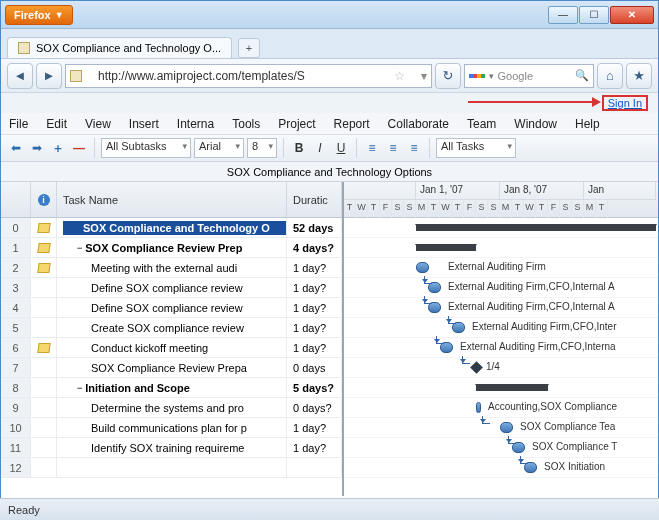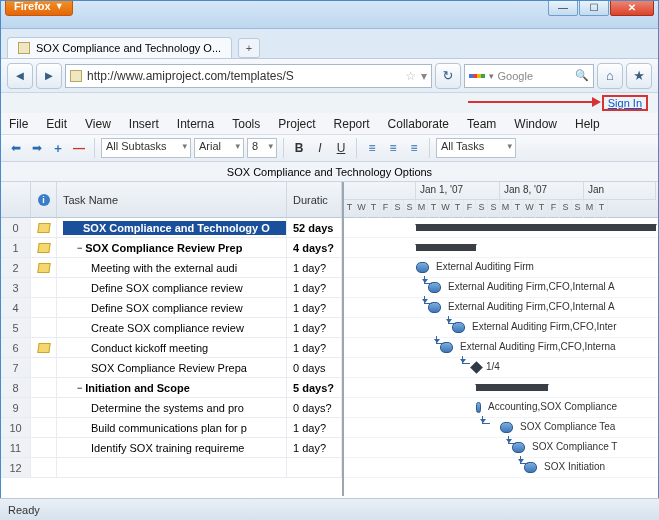--- a/index.html
+++ b/index.html
@@ -1,29 +1,29 @@
 <!DOCTYPE html>
 <html><head>
 <meta charset="utf-8">
 <style>
 * { box-sizing: border-box; margin: 0; padding: 0; }
 body { font-family: "Segoe UI", Tahoma, Arial, sans-serif; font-size: 11px; background: #fff; width: 659px; height: 520px; overflow: hidden; border: 1px solid #4a8ac9; }
-.titlebar { background: linear-gradient(#d6e7f7,#bcd7ef); height: 28px; display: flex; align-items: flex-end; padding: 12px 4px; border-bottom: 1px solid #9db9d6; }
+.titlebar { background: linear-gradient(#d6e7f7,#bcd7ef); height: 28px; display: flex; align-items: center; padding: 0 4px; border-bottom: 1px solid #9db9d6; }
 .titlebar .fflogo { background: linear-gradient(#f79b2c,#e2670a); color: #fff; font-weight: bold; padding: 3px 8px; border-radius: 3px; font-size: 11px; display: flex; align-items: center; gap: 4px; border: 1px solid #c8560a; }
 .titlebar .wincontrols { margin-left: auto; display: flex; gap: 1px; }
 .winbtn { width: 30px; height: 18px; background: linear-gradient(#eef7ff,#c2dbf0); border: 1px solid #6f9fc8; border-radius: 2px; display: flex; align-items: center; justify-content: center; font-size: 10px; color: #333; }
 .winbtn.close { width: 44px; background: linear-gradient(#f28d7a,#d9442b); border-color: #a62f1c; color: #fff; font-weight: bold; }
 .tabbar { background: #dde9f5; display: flex; align-items: flex-end; padding: 6px 6px 0 6px; height: 30px; border-bottom: 1px solid #bccad9; }
 .tab { background: #f7fafd; border: 1px solid #bccad9; border-bottom: none; border-radius: 4px 4px 0 0; padding: 4px 10px; display: flex; align-items: center; gap: 6px; max-width: 250px; }
 .tab .ico { width: 12px; height: 12px; background: #f0e6c2; border: 1px solid #b8a560; }
 .tab .label { white-space: nowrap; overflow: hidden; text-overflow: ellipsis; }
 .newtab { width: 22px; height: 20px; background: #eef4fa; border: 1px solid #bccad9; border-radius: 3px; margin-left: 6px; display: flex; align-items: center; justify-content: center; color: #556; }
 .navbar { background: linear-gradient(#f5f8fc,#e4ecf5); height: 34px; display: flex; align-items: center; padding: 0 6px; gap: 3px; border-bottom: 1px solid #ccd6e1; }
 .navbtn { width: 26px; height: 26px; border: 1px solid #b7c6d5; border-radius: 4px; background: linear-gradient(#fdfeff,#e3ecf4); display: flex; align-items: center; justify-content: center; color: #3a5e82; font-size: 13px; }
-.urlfield { flex: 1; height: 24px; border: 1px solid #a8b8c8; background: #fff; display: flex; align-items: center; padding: 0 4px; font-size: 12px; color: #333; gap: 5px; }
+.urlfield { flex: 1; height: 24px; border: 1px solid #a8b8c8; background: #fff; display: flex; align-items: center; padding: 0 4px; font-size: 12px; color: #333; gap: 16px; }
 .urlfield .star { color: #bbb; margin-left: auto; }
 .urlfield .dd { color: #888; }
 .searchbox { width: 130px; height: 24px; border: 1px solid #a8b8c8; background: #fff; display: flex; align-items: center; padding: 0 4px; font-size: 11px; color: #888; gap: 4px; }
 .gicon { display: inline-flex; }
 .gicon span { width: 4px; height: 4px; }
 .signinline { background: #eef3f8; height: 20px; display: flex; align-items: center; justify-content: flex-end; padding: 0 10px; position: relative; }
 .signinline a { color: #0b57c4; text-decoration: underline; font-size: 11px; border: 2px solid #d83333; padding: 0 4px; }
 .redarrow { position: absolute; right: 60px; top: 8px; width: 130px; height: 2px; background: #d83333; }
 .redarrow::after { content: ""; position: absolute; right: -8px; top: -4px; border: 5px solid transparent; border-left: 9px solid #d83333; }
 .menubar { background: #f4f6f9; height: 22px; display: flex; align-items: center; padding: 0 8px; gap: 18px; font-size: 12px; color: #222; border-bottom: 1px solid #d8dee6; }
@@ -323,21 +323,21 @@
     </div>
     <div class="gbody" id="gbody">
         <div class="grow">
           <div class="sumbar" style="left:72px;width:240px"></div>
         </div>
         <div class="grow">
           <div class="sumbar" style="left:72px;width:60px"></div>
         </div>
         <div class="grow">
           <div class="taskbar" style="left:72px;width:13px"></div>
-          <div class="res" style="left:92px">External Auditing Firm</div>
+          <div class="res" style="left:104px">External Auditing Firm</div>
         </div>
         <div class="grow">
           <div class="taskbar" style="left:84px;width:13px"></div>
           <div class="res" style="left:104px">External Auditing Firm,CFO,Internal A</div>
           <div class="link" style="left:80px;top:-2px"></div>
         </div>
         <div class="grow">
           <div class="taskbar" style="left:84px;width:13px"></div>
           <div class="res" style="left:104px">External Auditing Firm,CFO,Internal A</div>
           <div class="link" style="left:80px;top:-2px"></div>

